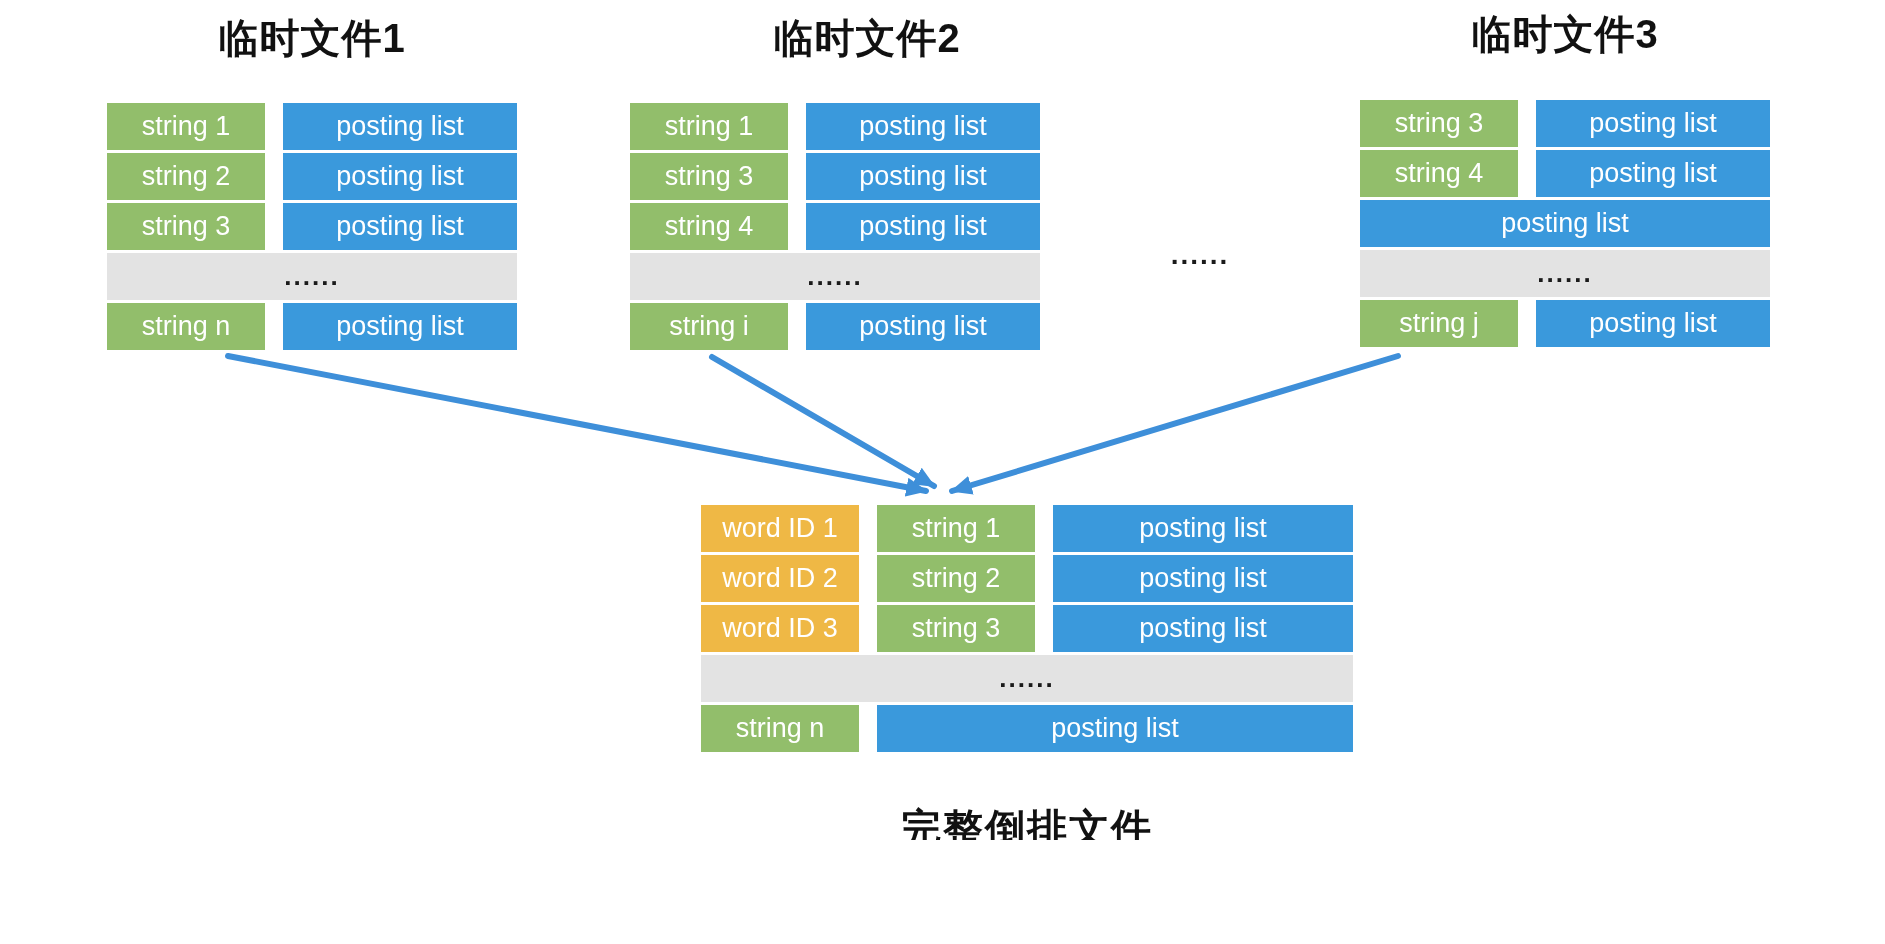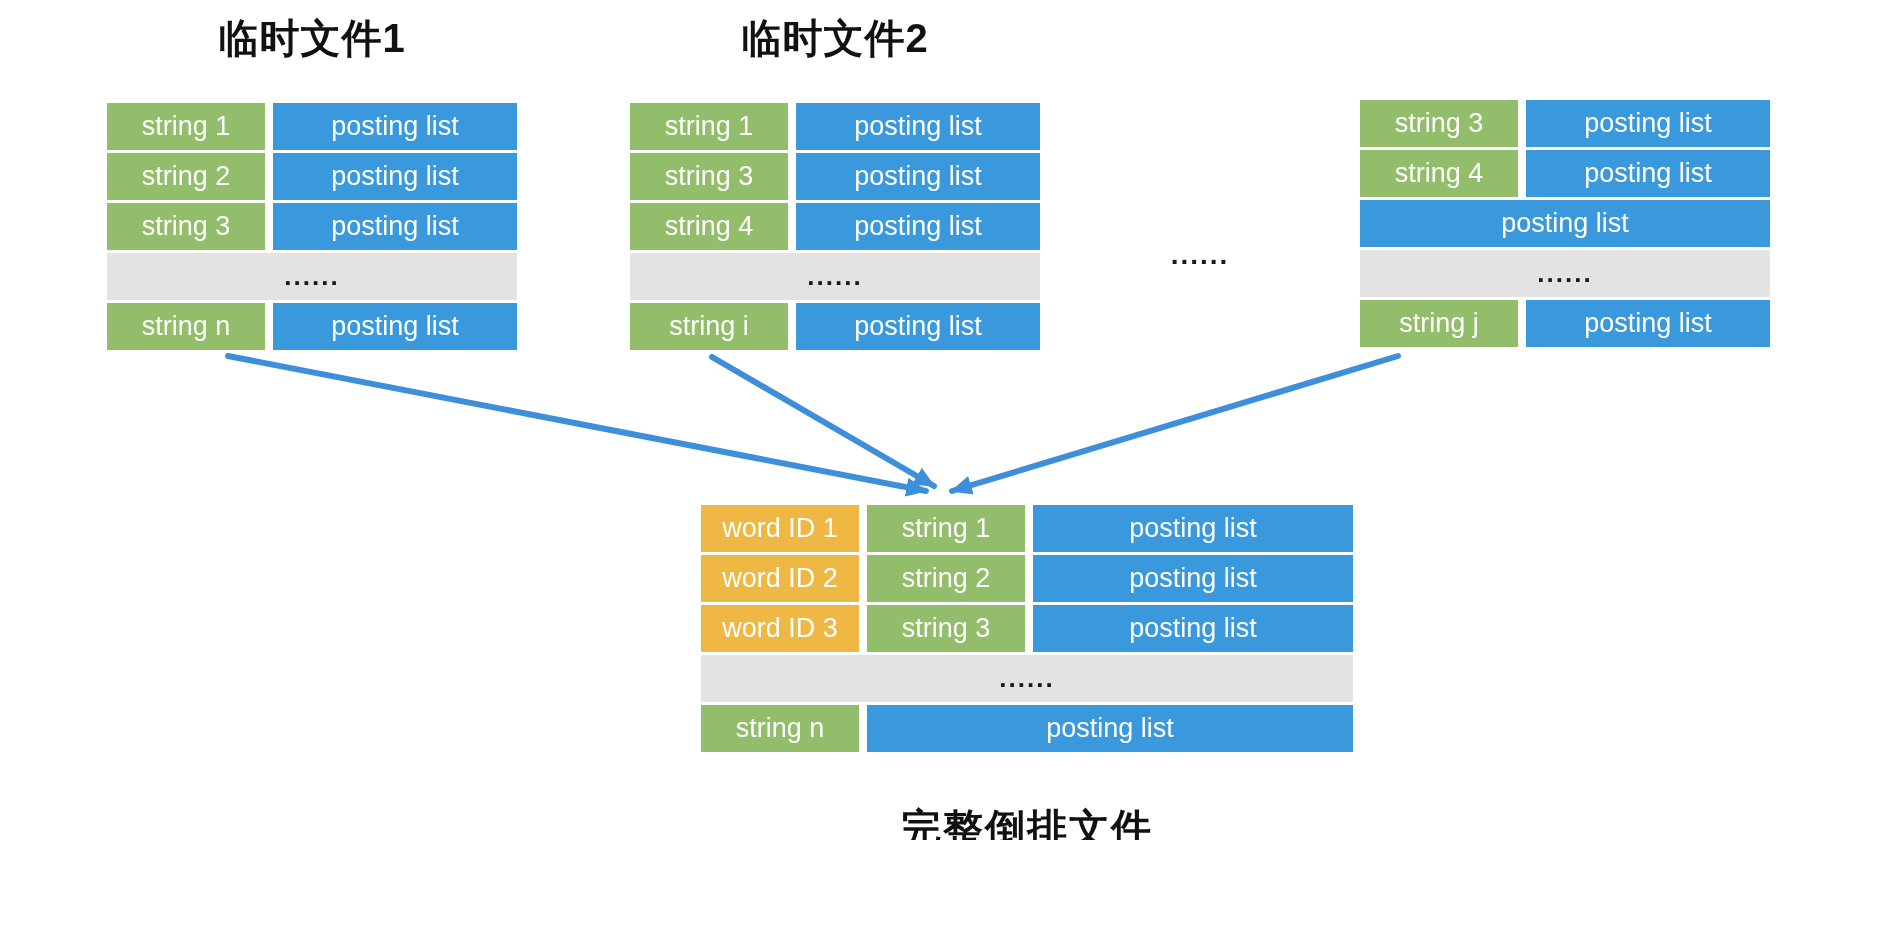--- a/index.html
+++ b/index.html
@@ -11,28 +11,28 @@
   html,body{background:#ffffff;}
   body{font-family:"Liberation Sans","DejaVu Sans",sans-serif;}
   .stage{
     position:relative;width:1885px;height:840px;background:#ffffff;overflow:hidden;
   }
   .file-title{
     position:absolute;height:52px;display:flex;align-items:center;justify-content:center;
     font-size:40px;font-weight:600;color:var(--title-color);letter-spacing:1px;
   }
   .title-1{left:107px;top:12px;width:410px;}
-  .title-2{left:630px;top:12px;width:410px;}
+  .title-2{left:662px;top:12px;width:410px;}
   .title-3{left:1360px;top:8px;width:410px;}
   .dtable{position:absolute;display:flex;flex-direction:column;}
   .table-1{left:107px;top:103px;width:410px;}
   .table-2{left:630px;top:103px;width:410px;}
   .table-3{left:1360px;top:100px;width:410px;}
   .table-merged{left:701px;top:505px;width:652px;}
-  .trow{display:flex;gap:8px;height:47px;margin-bottom:3px;}
+  .trow{display:flex;gap:18px;height:47px;margin-bottom:3px;}
   .trow:last-child{margin-bottom:0;}
   .cell{
     display:flex;align-items:center;justify-content:center;
     color:#ffffff;font-size:27px;white-space:nowrap;overflow:hidden;
   }
   .cell.key{width:158px;flex:0 0 158px;background:var(--green);}
   .cell.id{width:158px;flex:0 0 158px;background:var(--orange);}
   .cell.posting{flex:1;background:var(--blue);}
   .trow.ellipsis{
     background:var(--gray-row);align-items:center;justify-content:center;
@@ -60,20 +60,21 @@
   .stop2{stop-color:var(--logo-orange-2);}
   .logo-needle{fill:#4A4F54;}
 </style>
 </head>
 <body>
 
 <div class="stage">
 
   <div class="file-title title-1">临时文件1</div>
   <div class="file-title title-2">临时文件2</div>
+  <div class="file-title title-3">临时文件3</div>
 
   <div class="dtable table-1">
       <div class="trow">
         <div class="cell key">string 1</div>
         <div class="cell posting">posting list</div>
       </div>
       <div class="trow">
         <div class="cell key">string 2</div>
         <div class="cell posting">posting list</div>
       </div>

